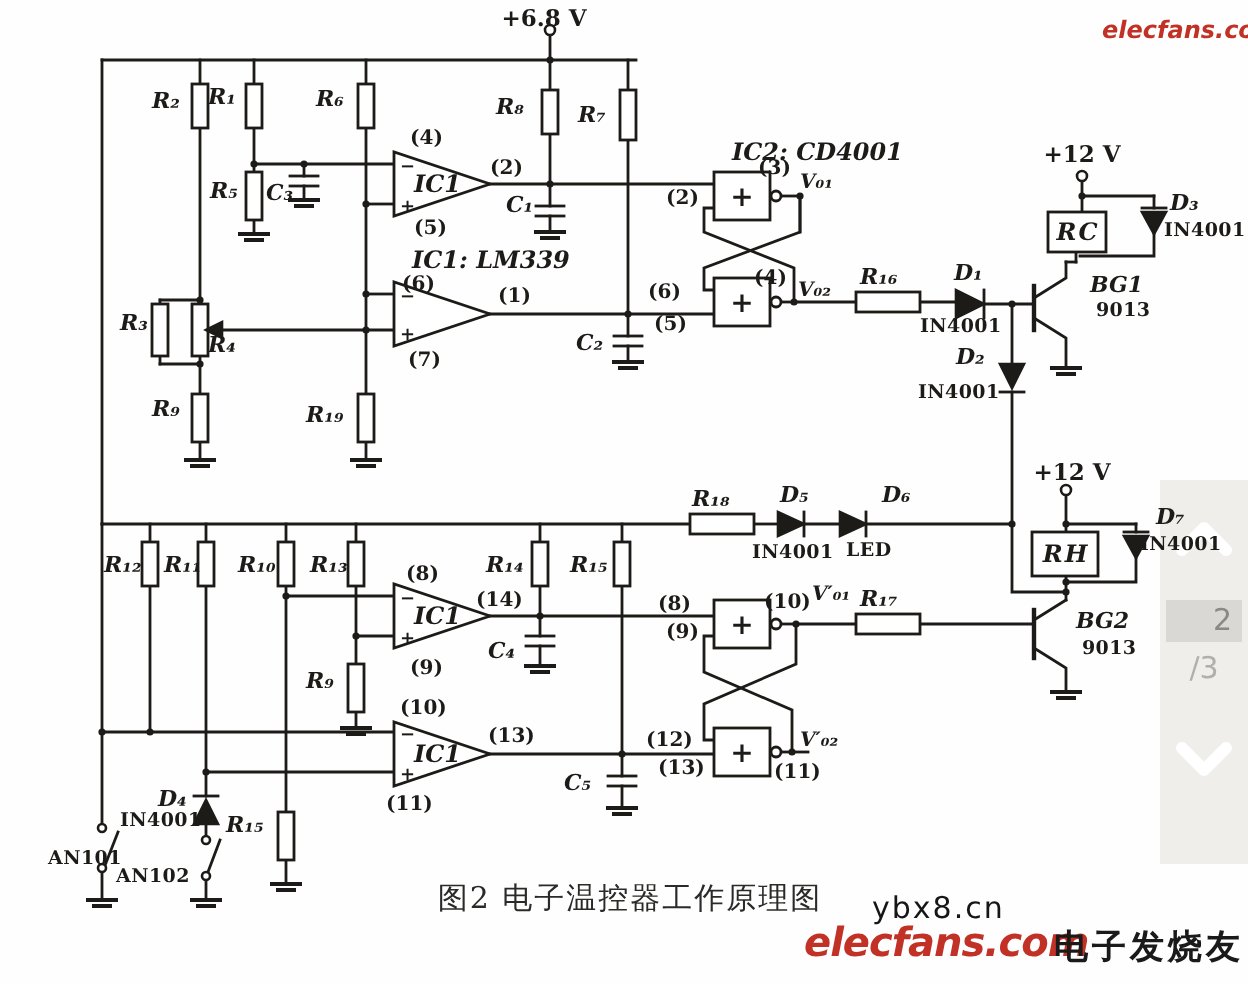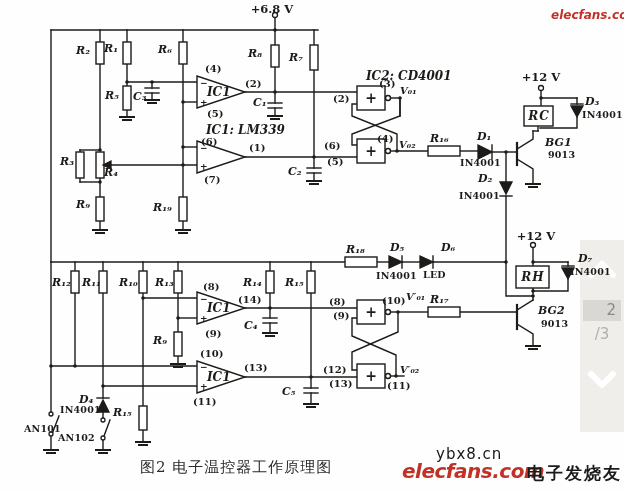--- a/index.html
+++ b/index.html
@@ -21,21 +21,21 @@
   .lbl{font-size:11px;font-style:italic;font-weight:bold;}
   .pin{font-size:10px;font-weight:bold;}
   .part{font-size:9.5px;font-weight:bold;letter-spacing:.2px;}
   .sup{font-size:11.5px;font-weight:bold;}
   .ic{font-size:12px;font-weight:bold;font-style:italic;}
   .sig{font-size:10px;font-style:italic;font-weight:bold;}
   .mark{font-size:9px;font-weight:bold;}
   .gplus{font-size:14px;font-weight:bold;}
   .relay{font-size:12px;font-weight:bold;font-style:italic;letter-spacing:1px;}
   
-  .caption{position:absolute;left:140px;top:458px;width:350px;text-align:left;z-index:3;
+  .caption{position:absolute;left:140px;top:440px;width:350px;text-align:center;z-index:3;
            font-size:15px;color:#2a2a28;letter-spacing:1px;}
   .wm-top{position:absolute;left:551px;top:8px;z-index:3;color:#c13126;
           font-family:"DejaVu Sans","Liberation Sans",sans-serif;
           font-weight:bold;font-style:italic;font-size:12px;}
   .wm-url{position:absolute;left:436px;top:445px;z-index:3;color:#161616;
           font-family:"DejaVu Sans","Liberation Sans",sans-serif;
           font-weight:normal;font-size:15px;letter-spacing:1px;}
   .wm-brand{position:absolute;left:402px;top:459px;z-index:3;color:#c13126;
           font-family:"DejaVu Sans","Liberation Sans",sans-serif;
           font-weight:bold;font-style:italic;font-size:20px;letter-spacing:-0.5px;}

